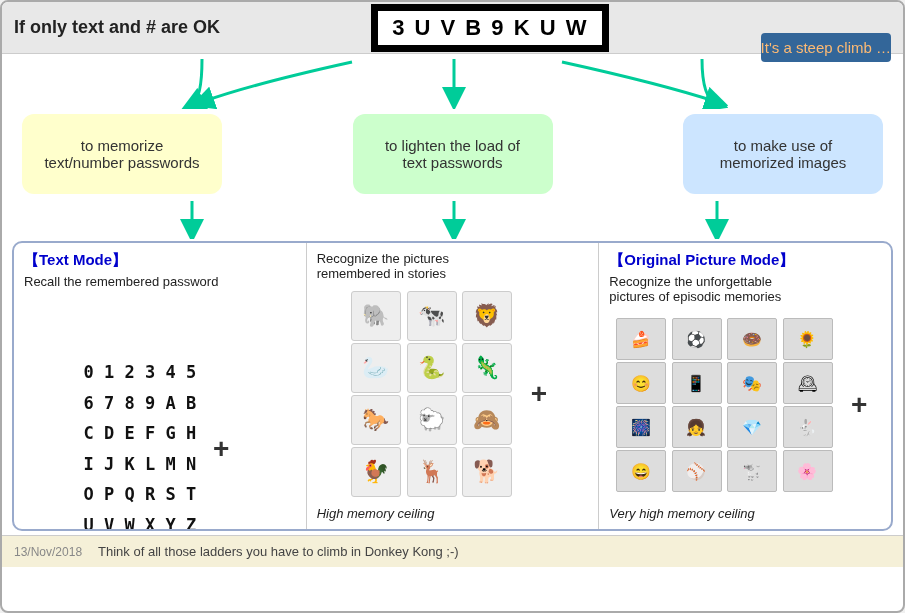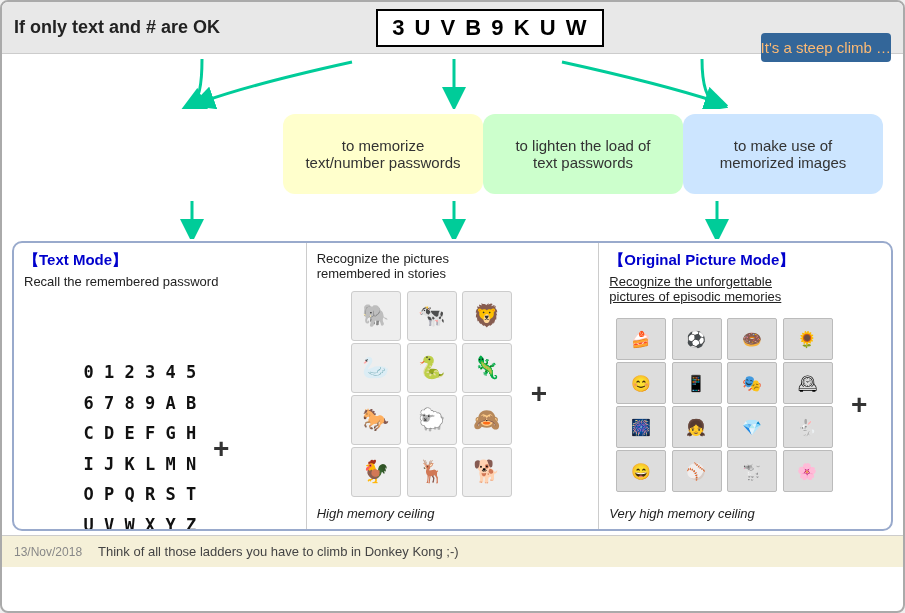--- a/index.html
+++ b/index.html
@@ -30,41 +30,41 @@
       border-bottom: 1px solid #ccc;
       height: 52px;
       gap: 24px;
     }
     .header-left {
       font-size: 18px;
       font-weight: bold;
       color: #222;
     }
     .header-center {
-      border: 2px solid #000000;
+      border: 7px solid #000000;
       padding: 4px 14px;
       font-size: 22px;
       font-weight: bold;
       color: #000;
       letter-spacing: 2px;
       background: white;
     }
     .header-right {
       background: #336699;
       color: #fdba74;
       padding: 6px 0;
       font-size: 15px;
       border-radius: 4px;
       margin-top: 40px;
     }
 
     
     .boxes-row {
       display: flex;
-      justify-content: flex-end;
+      justify-content: space-between;
       align-items: center;
       padding: 0 20px;
       height: 90px;
     }
     .purpose-box {
       width: 200px;
       height: 80px;
       border-radius: 12px;
       display: flex;
       align-items: center;
@@ -321,21 +321,21 @@
               <div class="img-cell">🐕</div>
             </div>
           <div class="plus-sign">+</div>
         </div>
       </div>
       <div class="mode-footer">High memory ceiling</div>
     </div>
 
     <div class="mode-col">
       <div class="mode-title">【Original Picture Mode】</div>
-      <div class="mode-desc" style="white-space:pre-line;text-decoration:underline;">Recognize the unforgettable
+      <div class="mode-desc" style="white-space:pre-line;">Recognize the unforgettable
 pictures of episodic memories</div>
       <div class="mode-content">
         <div style="display:flex; align-items:center; gap:8px;">
           <div class="pic-grid" id="pic-grid">
           <div class="pic-cell">🍰</div>
               <div class="pic-cell">⚽</div>
               <div class="pic-cell">🍩</div>
               <div class="pic-cell">🌻</div>
               <div class="pic-cell">😊</div>
               <div class="pic-cell">📱</div>

